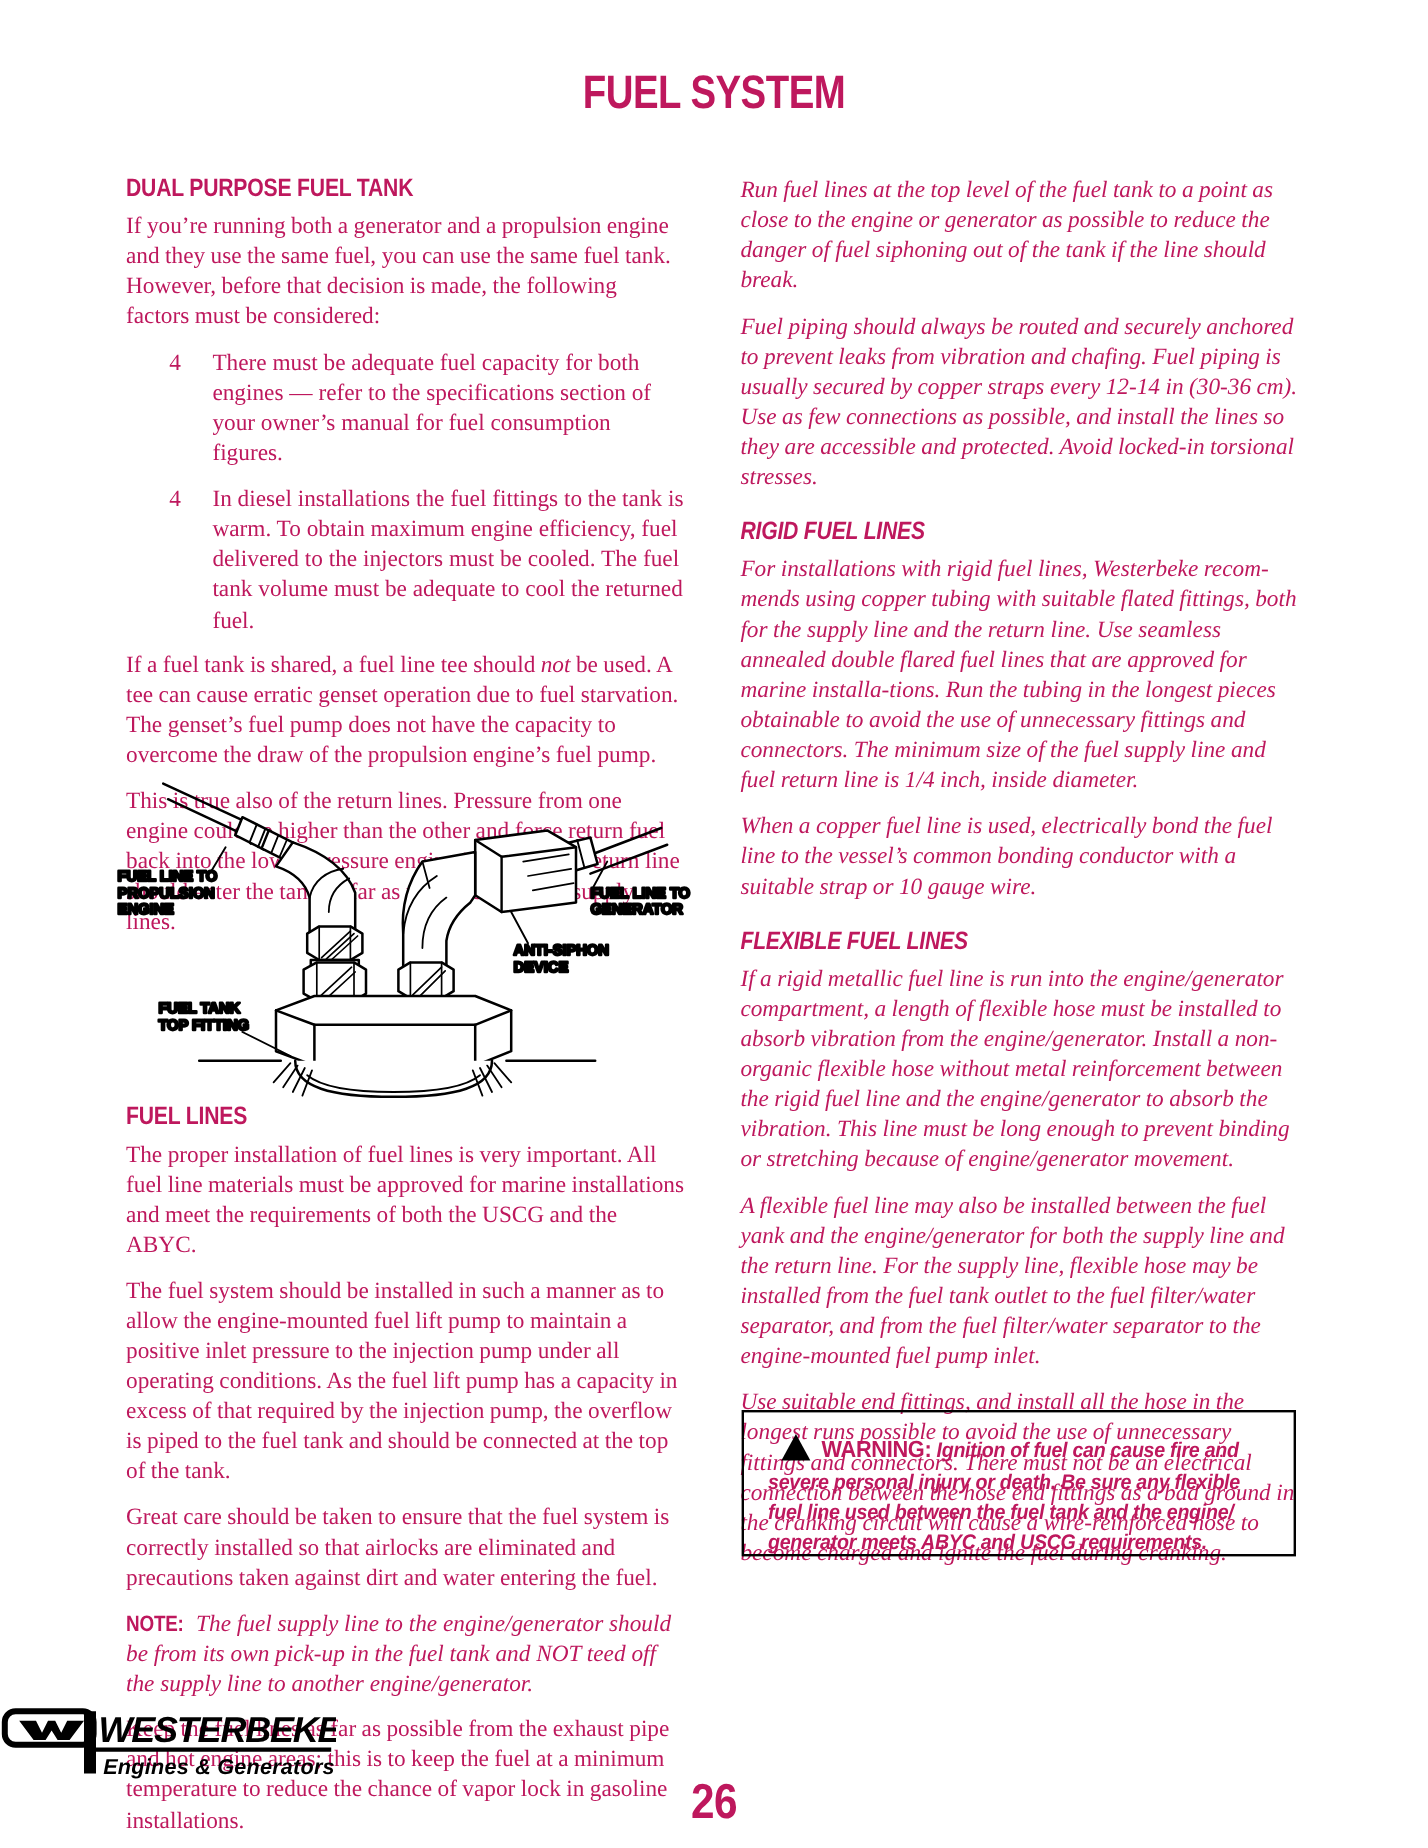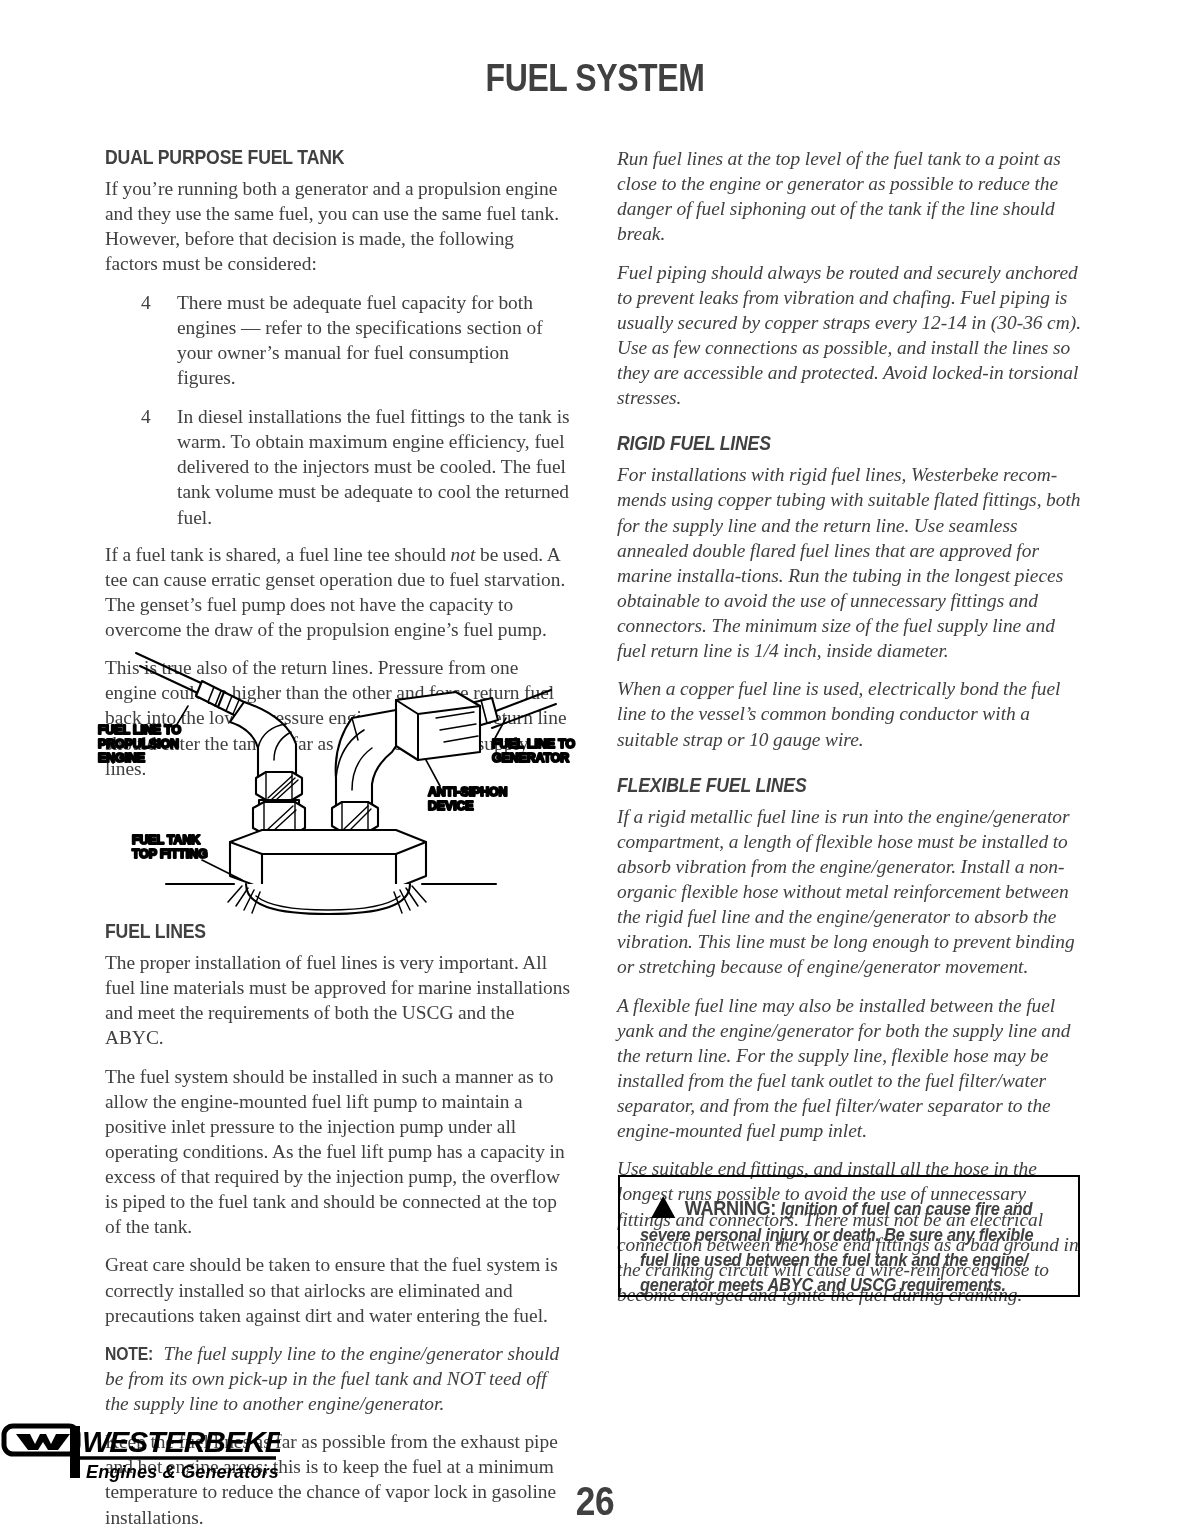--- a/index.html
+++ b/index.html
@@ -8,21 +8,21 @@
     background: #ffffff;
   }
   .page {
     position: relative;
     width: 1190px;
     height: 1540px;
     background: #ffffff;
     margin: 0 auto;
     overflow: hidden;
     font-family: "Liberation Serif", "DejaVu Serif", serif;
-    color: #404040;
+    color: #be185d;
   }
 
   
   .page-title {
     position: absolute;
     top: 58px;
     left: 0;
     width: 1190px;
     text-align: center;
     font-family: "Liberation Sans", "DejaVu Sans", sans-serif;

